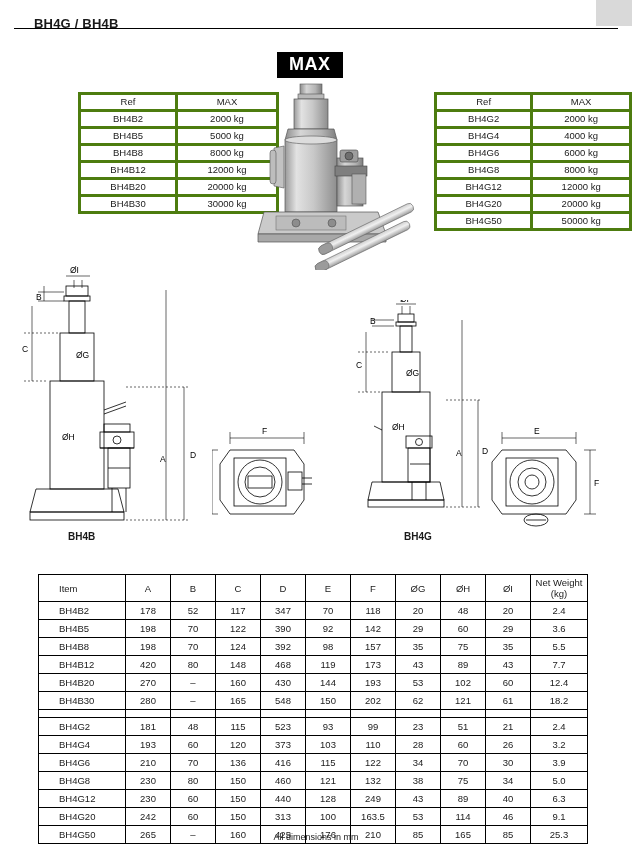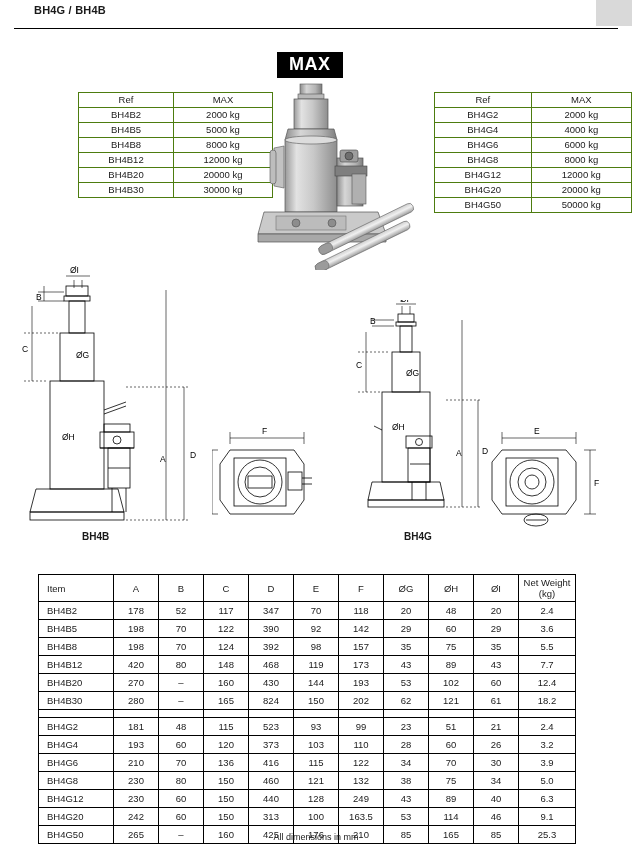--- a/index.html
+++ b/index.html
@@ -15,22 +15,22 @@
     position: relative;
     width: 632px;
     height: 848px;
     overflow: hidden;
     background: #fff;
   }
   
   #header-title {
     position: absolute;
     left: 34px;
-    top: 4px;
-    font-size: 11px;
+    top: 16px;
+    font-size: 13px;
     font-weight: bold;
     letter-spacing: 0.2px;
   }
   #header-rule {
     position: absolute;
     left: 14px;
     top: 28px;
     width: 604px;
     height: 1px;
     background: #000;
@@ -42,21 +42,21 @@
     width: 36px;
     height: 26px;
     background: #d9d9d9;
   }
   
   table.ref-table {
     border-collapse: collapse;
     font-size: 9.5px;
   }
   table.ref-table th, table.ref-table td {
-    border: 1px solid #4d7c0f;
+    border: 3px solid #4d7c0f;
     text-align: center;
     height: 14px;
     line-height: 14px;
     padding: 0 18px;
   }
   table.ref-table th {
     font-weight: normal;
   }
   #ref-left {
     position: absolute;
@@ -95,21 +95,21 @@
   }
   
   .draw {
     position: absolute;
   }
   .caption {
     position: absolute;
     font-size: 10px;
     font-weight: bold;
   }
-  #cap-bh4b { left: 82px; top: 531px; }
+  #cap-bh4b { left: 68px; top: 531px; }
   #cap-bh4g { left: 404px; top: 531px; }
 
   
   #main-table {
     position: absolute;
     left: 38px;
     top: 574px;
     border-collapse: collapse;
     font-size: 9.5px;
   }
@@ -120,21 +120,21 @@
     line-height: 17px;
     padding: 0;
   }
   #main-table th {
     font-weight: normal;
     height: 26px;
     line-height: 11px;
   }
   #main-table td.item, #main-table th.item {
     text-align: left;
-    padding-left: 8px;
+    padding-left: 20px;
     width: 66px;
   }
   #main-table td.num, #main-table th.num { width: 44px; }
   #main-table td.wt, #main-table th.wt { width: 56px; }
   #main-table tr.spacer td {
     border-left: 1px solid #000;
     border-right: 1px solid #000;
     border-top: none;
     border-bottom: none;
     height: 7px;
@@ -523,21 +523,21 @@
         <td class="num">53</td>
         <td class="num">102</td>
         <td class="num">60</td>
         <td class="wt">12.4</td>
       </tr>
       <tr>
         <td class="item">BH4B30</td>
         <td class="num">280</td>
         <td class="num">–</td>
         <td class="num">165</td>
-        <td class="num">824</td>
+        <td class="num">548</td>
         <td class="num">150</td>
         <td class="num">202</td>
         <td class="num">62</td>
         <td class="num">121</td>
         <td class="num">61</td>
         <td class="wt">18.2</td>
       </tr>
 
       <tr class="spacer">
         <td class="item"></td>

